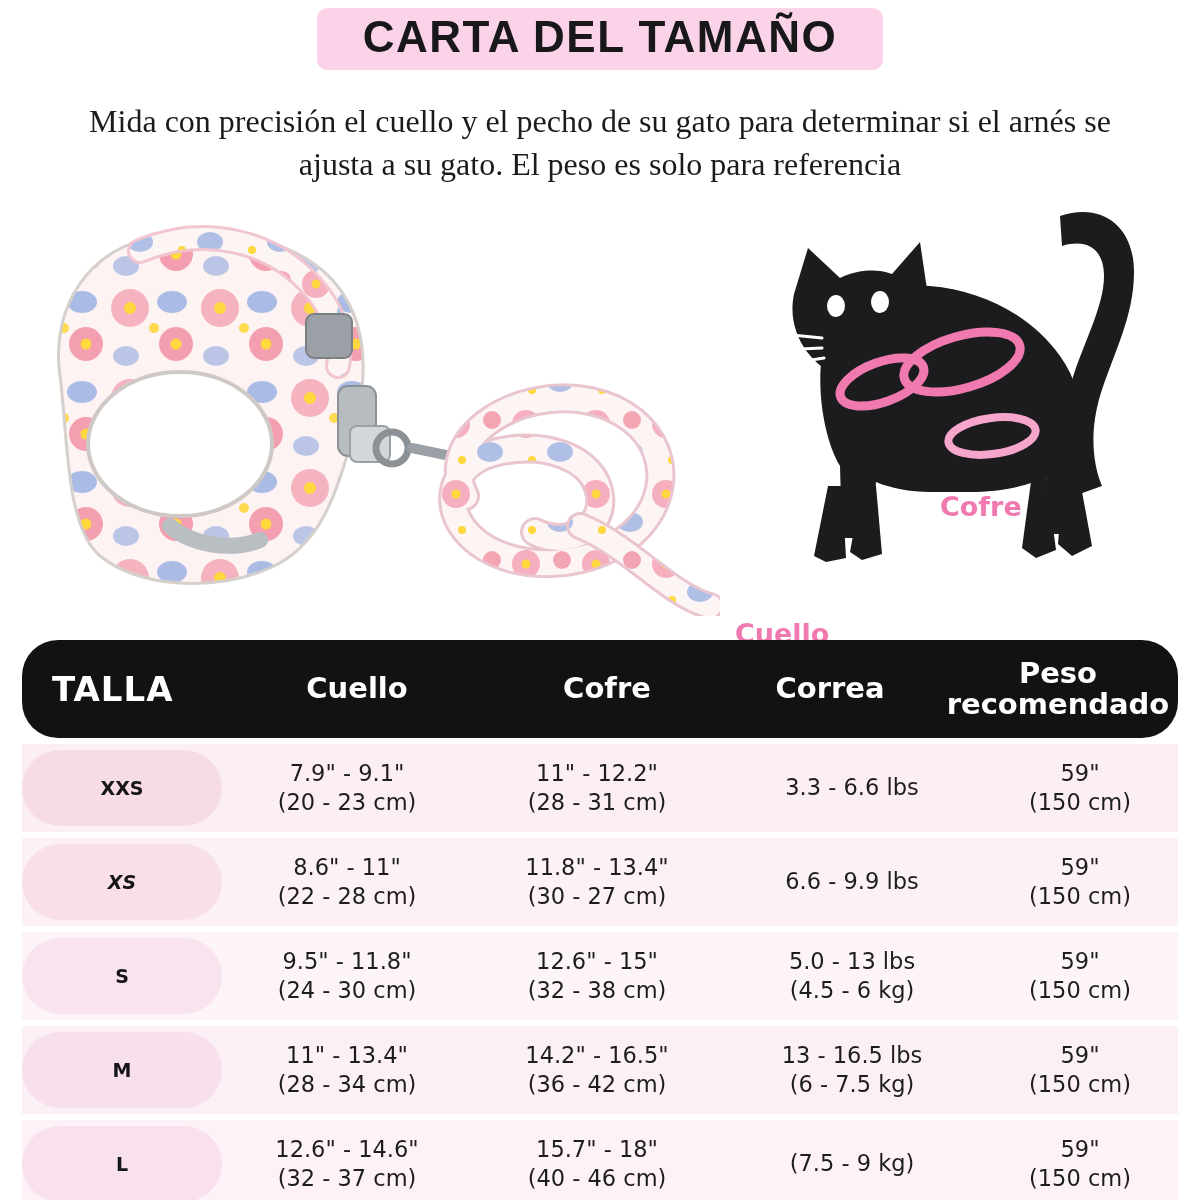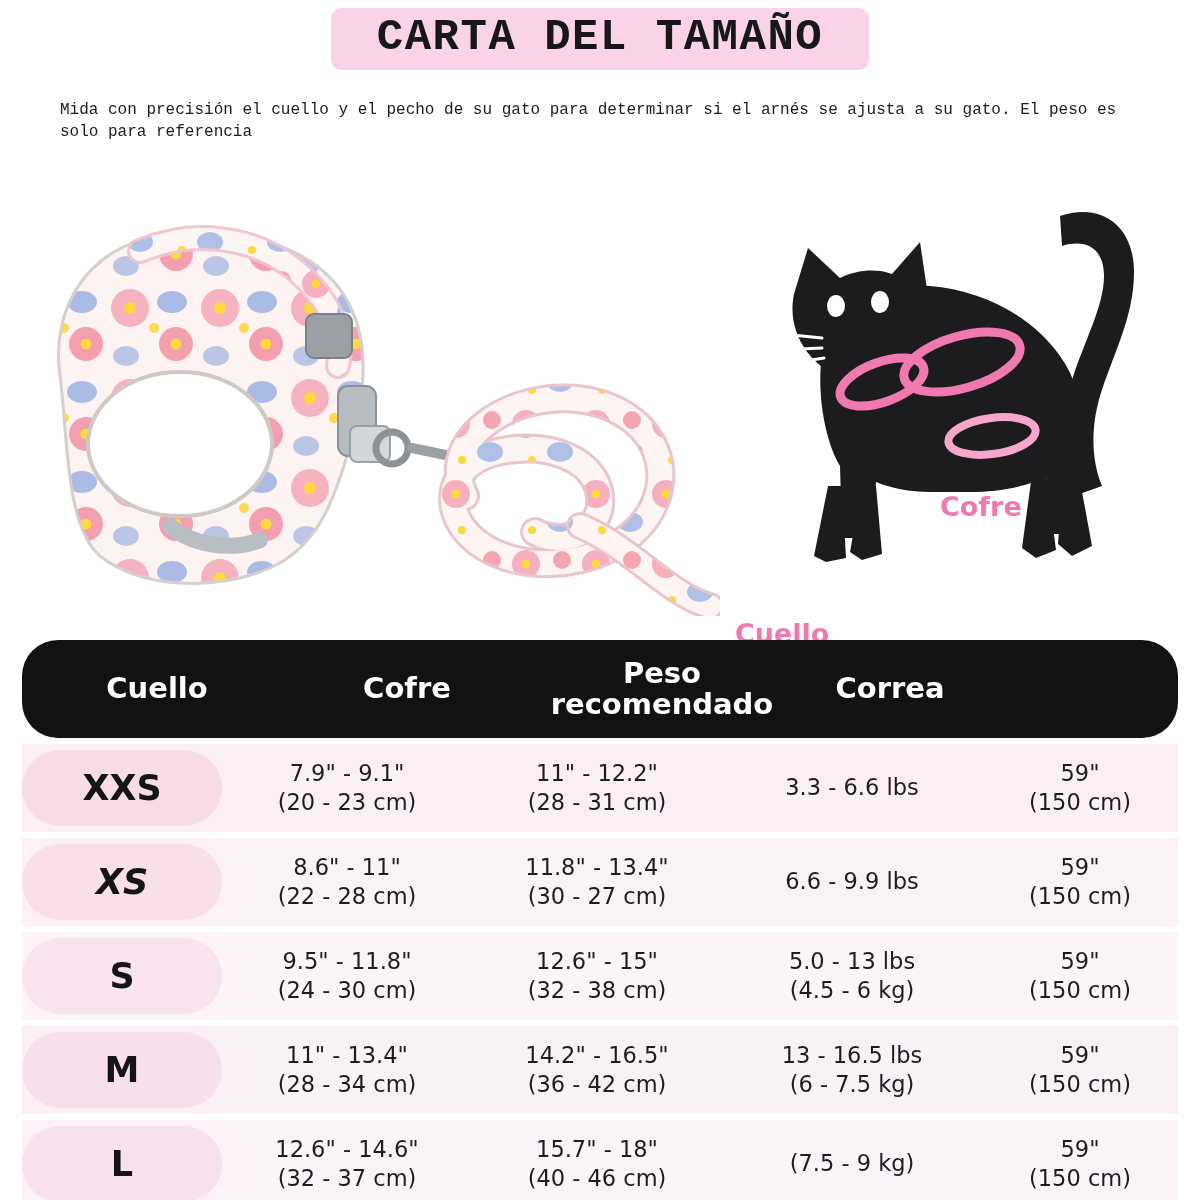--- a/index.html
+++ b/index.html
@@ -22,35 +22,36 @@
     top: 8px; left: 0; right: 0;
     display: flex; justify-content: center;
   }
   .title-pill {
     background: #fbd3e9;
     border-radius: 10px;
     padding: 6px 46px 10px 46px;
   }
   .title-pill h1 {
     margin: 0;
-    font-family: Liberation Mono, monospace;
+    font-family: Liberation Sans, sans-serif;
     font-size: 44px;
     font-weight: 700;
     letter-spacing: 1.5px;
     color: #18181b;
     text-align: center;
     line-height: 1.05;
   }
   .subtitle {
     position: absolute;
     top: 100px; left: 60px; right: 60px;
-    font-size: 16px;
+    text-align: center;
+    font-size: 32px;
     line-height: 1.35;
     color: #1b1b1d;
-    font-family: Liberation Mono, monospace;
+    font-family: Liberation Serif, serif;
   }
 
   
   .illustration {
     position: absolute;
     top: 186px; left: 0;
     width: 1200px; height: 440px;
   }
 
   .harness-photo {
@@ -106,21 +107,21 @@
   .row {
     display: flex;
     align-items: center;
     height: 88px;
     margin-top: 6px;
   }
   .row .size-cell {
     height: 76px;
     display: flex; align-items: center; justify-content: center;
     border-radius: 40px;
-    font-size: 35px;
+    font-size: 19px;
     font-weight: 700;
     color: #151517;
     font-family: "DejaVu Sans", sans-serif;
   }
   .row .cell {
     text-align: center;
     font-size: 22.5px;
     line-height: 1.3;
     color: #1d1d20;
     font-family: "DejaVu Sans", sans-serif;
@@ -233,24 +234,25 @@
       <ellipse cx="152" cy="196" rx="44" ry="20" transform="rotate(-20 152 196)" fill="none" stroke="#f07ab0" stroke-width="9"></ellipse>
       <ellipse cx="262" cy="250" rx="44" ry="18" transform="rotate(-8 262 250)" fill="none" stroke="#f7a6cb" stroke-width="8"></ellipse>
     </svg>
 
     <div class="label-cofre" style="color: rgb(240, 122, 176);">Cofre</div>
     <div class="label-cuello" style="color: rgb(240, 122, 176);">Cuello</div>
   </div>
 
   <div class="table">
     <div class="thead" style="background: rgb(18, 18, 20);">
+      <div class="cell talla c0">TALLA</div>
       <div class="cell c1">Cuello</div>
       <div class="cell c2">Cofre</div>
+      <div class="cell c4">Correa</div>
       <div class="cell c3">Peso recomendado</div>
-      <div class="cell c4">Correa</div>
     </div>
 
     <div class="row" style="background: rgb(251, 238, 244);">
       <div class="c0">
         <div class="size-cell" style="background: rgb(247, 220, 232);">XXS</div>
       </div>
       <div class="cell c1">
         <span class="sub">7.9" - 9.1"</span>
         <span class="sub">(20 - 23 cm)</span>
       </div>

